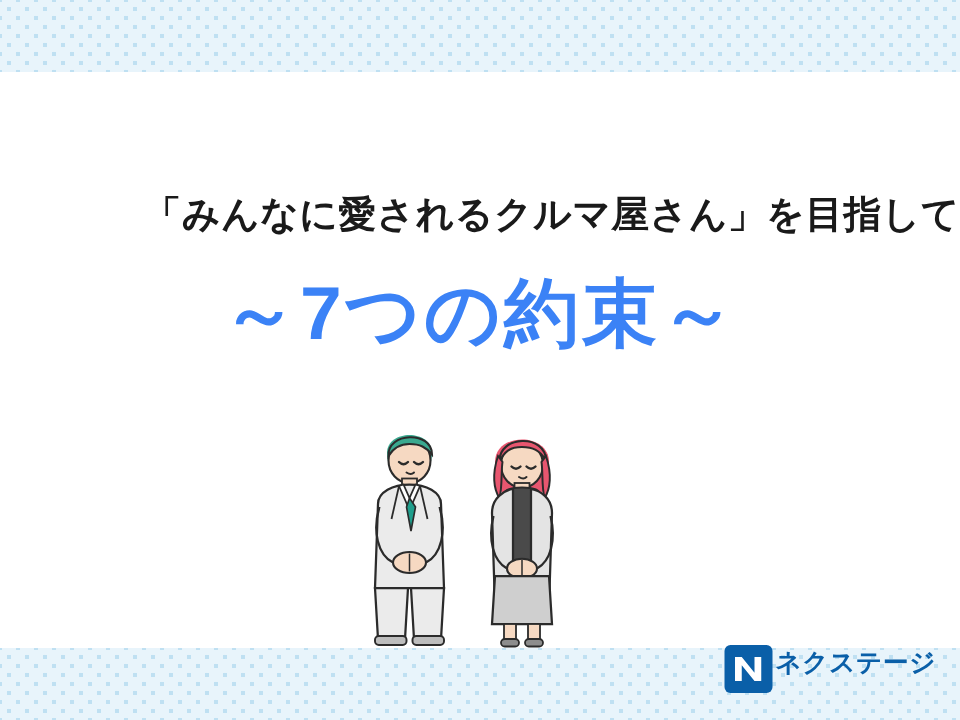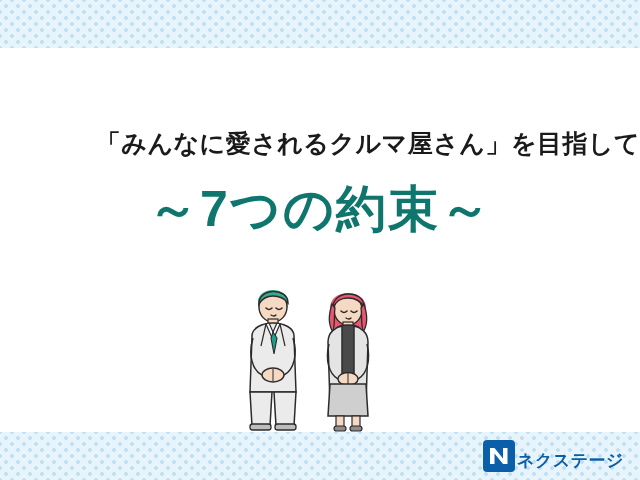--- a/index.html
+++ b/index.html
@@ -61,41 +61,41 @@
   }
   .headline-2 {
     position: absolute;
     top: 178px;
     left: 0;
     width: 640px;
     text-align: center;
     font-size: 50px;
     line-height: 62px;
     font-weight: bold;
-    color: #0f766e;
+    color: #3b82f6;
     letter-spacing: 2px;
     white-space: nowrap;
   }
 
   
   .illustration {
     position: absolute;
     left: 236px;
     top: 274px;
     width: 170px;
     height: 160px;
   }
 
   
   .logo {
     position: absolute;
     right: 16px;
-    bottom: 8px;
+    bottom: 18px;
     display: flex;
-    align-items: flex-end;
+    align-items: flex-start;
     gap: 2px;
   }
   .logo-mark {
     width: 32px;
     height: 32px;
     border-radius: 4px;
     background: #0a5fa8;
     display: flex;
     align-items: center;
     justify-content: center;

